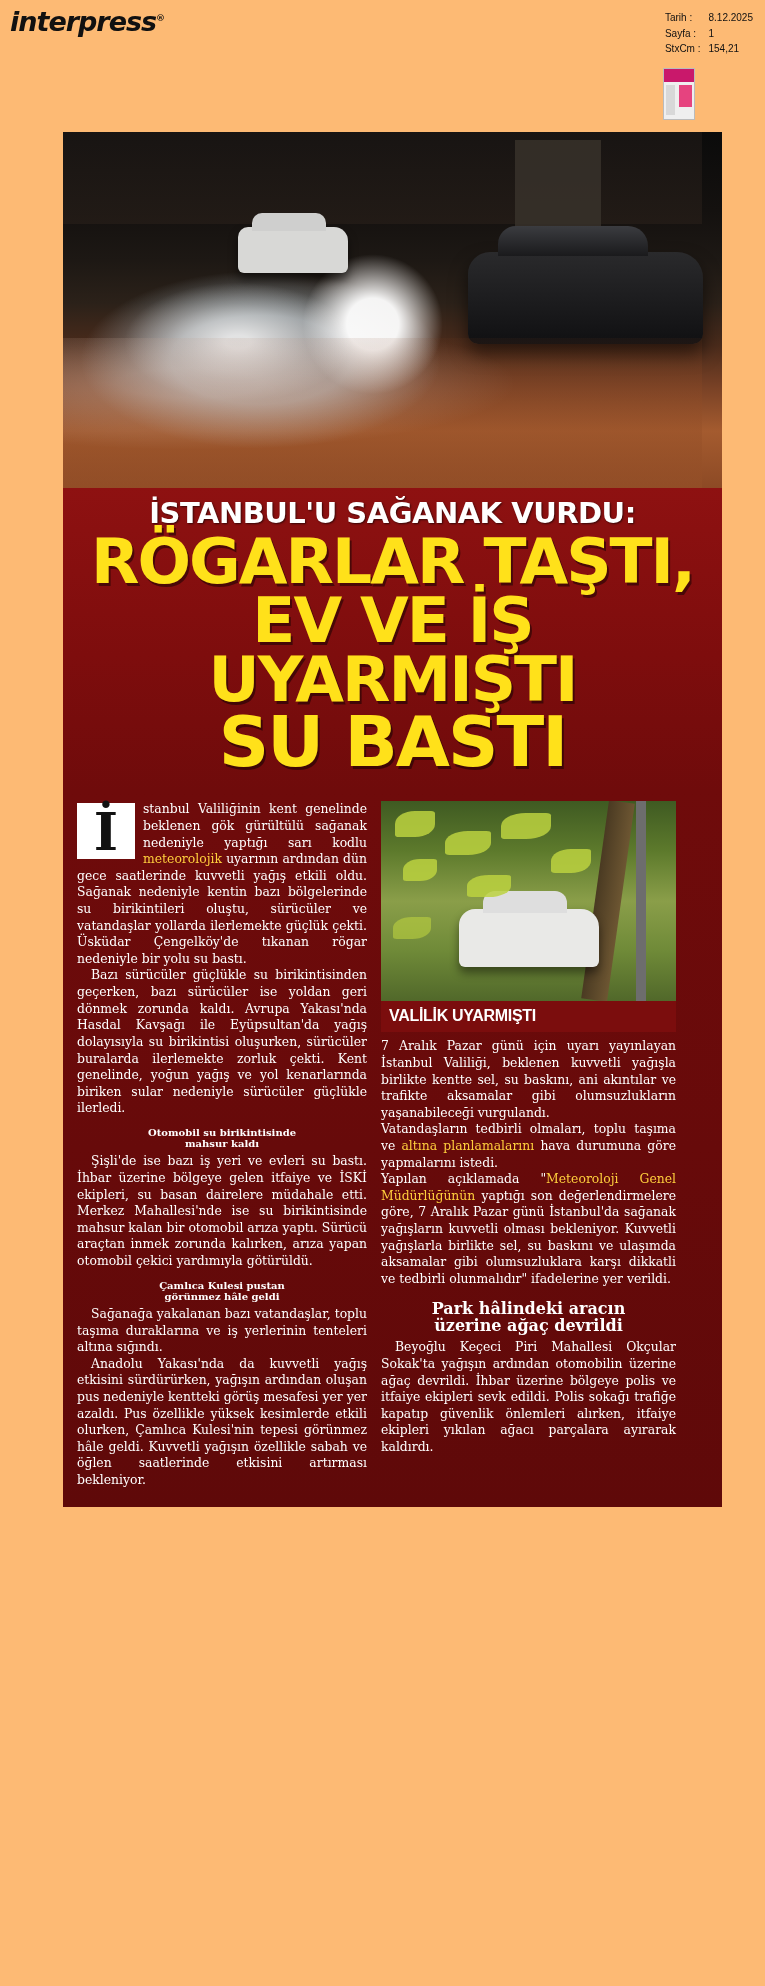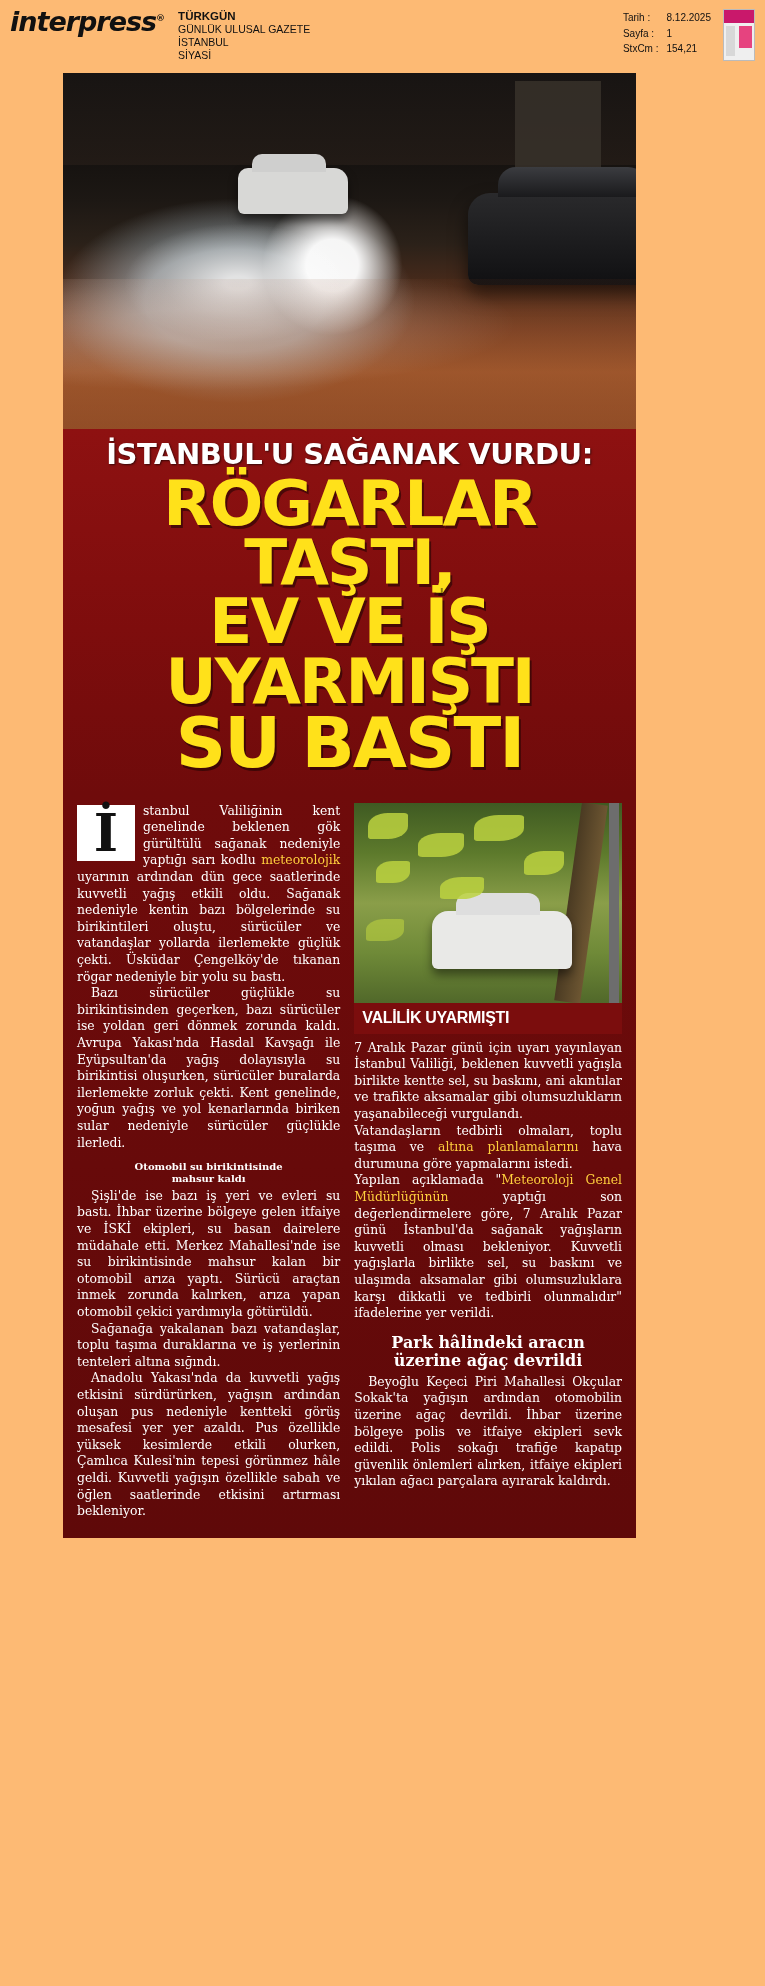--- a/index.html
+++ b/index.html
@@ -5,32 +5,32 @@
   html,body{margin:0;padding:0;background:#ffffff;}
   body{width:765px;font-family:"Liberation Sans",sans-serif;color:#000;}
   .page{width:765px;min-height:1986px;position:relative;background:#fdba74;}
 
   
   .hdr{display:flex;align-items:flex-start;padding:6px 10px 4px 10px;gap:14px;}
   .logo{font-size:27px;font-weight:bold;font-style:italic;letter-spacing:-1px;color:#111;font-family:"DejaVu Sans",sans-serif;}
   .logo sup{font-size:9px;vertical-align:super;font-style:normal;}
   .hdr-mid{font-size:10.5px;line-height:1.22;color:#111;padding-top:3px;}
   .hdr-mid .t1{font-weight:bold;font-size:11.5px;}
-  .hdr-right{display:flex;gap:10px;margin-left:auto;align-items:flex-start;padding-top:3px;}
+  .hdr-right{display:flex;gap:10px;margin-left:auto;align-items:flex-start;padding-top:3px;flex-direction:column;}
   .hdr-meta{font-size:10px;line-height:1.35;color:#111;}
   .hdr-meta td{font-size:10px;padding:0;}
   .hdr-meta td.k{padding-right:6px;}
   .thumb{width:30px;height:50px;border:1px solid #bbb;position:relative;overflow:hidden;background:#fff;}
   .thumb .tt{position:absolute;left:0;right:0;top:0;height:13px;background:#c9186b;}
   .thumb .tb{position:absolute;left:0;right:0;top:13px;bottom:0;background:#efefef;}
   .thumb .tl{position:absolute;left:2px;top:16px;width:9px;height:30px;background:#d8d8d8;}
   .thumb .tr{position:absolute;right:2px;top:16px;width:13px;height:22px;background:#e6437f;}
 
   
-  .clip{margin:8px 63px 0 63px;width:573px;position:relative;}
+  .clip{margin:8px 63px 0 63px;width:659px;position:relative;}
 
   
   .photo{position:relative;height:356px;overflow:hidden;
     background:
       radial-gradient(circle at 47% 54%, rgba(255,255,255,.95) 0 26px, rgba(255,255,255,0) 70px),
       radial-gradient(ellipse at 30% 64%, rgba(200,225,240,.55) 0 90px, rgba(0,0,0,0) 180px),
       linear-gradient(180deg,#0b0b0b 0%,#14110f 22%,#1d1814 36%,#2b2119 48%,#4a2b1b 60%,#7a4226 72%,#a45b2f 84%,#8d4a25 100%);
   }
   .photo .car-w{position:absolute;left:175px;top:95px;width:110px;height:46px;background:#d8d8d6;border-radius:10px 14px 6px 6px;box-shadow:0 6px 10px rgba(0,0,0,.5);}
   .photo .car-w:after{content:"";position:absolute;left:14px;top:-14px;width:74px;height:18px;background:#cfcfce;border-radius:10px 10px 0 0;}
@@ -82,26 +82,20 @@
 
   .subh2{color:#fff;font-weight:bold;font-size:16px;line-height:1.12;text-align:center;margin:12px 0 4px 0;font-family:"DejaVu Serif",serif;}
 </style>
 </head>
 <body>
 
 <div class="page">
 
   <div class="hdr">
     <div class="logo"><span>interpress</span><sup>®</sup></div>
-    <div class="hdr-mid">
-      <div class="t1">TÜRKGÜN</div>
-      <div>GÜNLÜK ULUSAL GAZETE</div>
-      <div>İSTANBUL</div>
-      <div>SİYASİ</div>
-    </div>
     <div class="hdr-right">
       <table class="hdr-meta">
         <tbody>
             <tr>
           <td class="k">Tarih :</td>
           <td>8.12.2025</td>
         </tr>
         <tr>
           <td class="k">Sayfa :</td>
           <td>1</td>
@@ -150,20 +144,24 @@
           <p class="noind"><span>stanbul Valiliğinin kent genelinde beklenen gök gürültülü sağanak nedeniyle yaptığı sarı kodlu </span><span class="hl">meteorolojik</span><span> uyarının ardından dün gece saatlerinde kuvvetli yağış etkili oldu. Sağanak nedeniyle kentin bazı bölgelerinde su birikintileri oluştu, sürücüler ve vatandaşlar yollarda ilerlemekte güçlük çekti. Üsküdar Çengelköy'de tıkanan rögar nedeniyle bir yolu su bastı.</span></p>
           <p>Bazı sürücüler güçlükle su birikintisinden geçerken, bazı sürücüler ise yoldan geri dönmek zorunda kaldı. Avrupa Yakası'nda Hasdal Kavşağı ile Eyüpsultan'da yağış dolayısıyla su birikintisi oluşurken, sürücüler buralarda ilerlemekte zorluk çekti. Kent genelinde, yoğun yağış ve yol kenarlarında biriken sular nedeniyle sürücüler güçlükle ilerledi.</p>
         </div>
         <div class="subh">
           <div>Otomobil su birikintisinde</div>
           <div>mahsur kaldı</div>
         </div>
         <div class="ptext">
           <p>Şişli'de ise bazı iş yeri ve evleri su bastı. İhbar üzerine bölgeye gelen itfaiye ve İSKİ ekipleri, su basan dairelere müdahale etti.  Merkez Mahallesi'nde ise su birikintisinde mahsur kalan bir otomobil arıza yaptı. Sürücü araçtan inmek zorunda kalırken, arıza yapan otomobil çekici yardımıyla götürüldü.</p>
         </div>
+        <div class="subh">
+          <div>Çamlıca Kulesi pustan</div>
+          <div>görünmez hâle geldi</div>
+        </div>
         <div class="ptext">
           <p>Sağanağa yakalanan bazı vatandaşlar, toplu taşıma duraklarına ve iş yerlerinin tenteleri altına sığındı.</p>
           <p>Anadolu Yakası'nda da kuvvetli yağış etkisini sürdürürken, yağışın ardından oluşan pus nedeniyle kentteki görüş mesafesi yer yer azaldı. Pus özellikle yüksek kesimlerde etkili olurken, Çamlıca Kulesi'nin tepesi görünmez hâle geldi. Kuvvetli yağışın özellikle sabah ve öğlen saatlerinde etkisini artırması bekleniyor.</p>
         </div>
       </div>
 
       <div class="col colR">
         <div class="photo2">
           <div class="trunk"></div>
           <div class="pole"></div>

